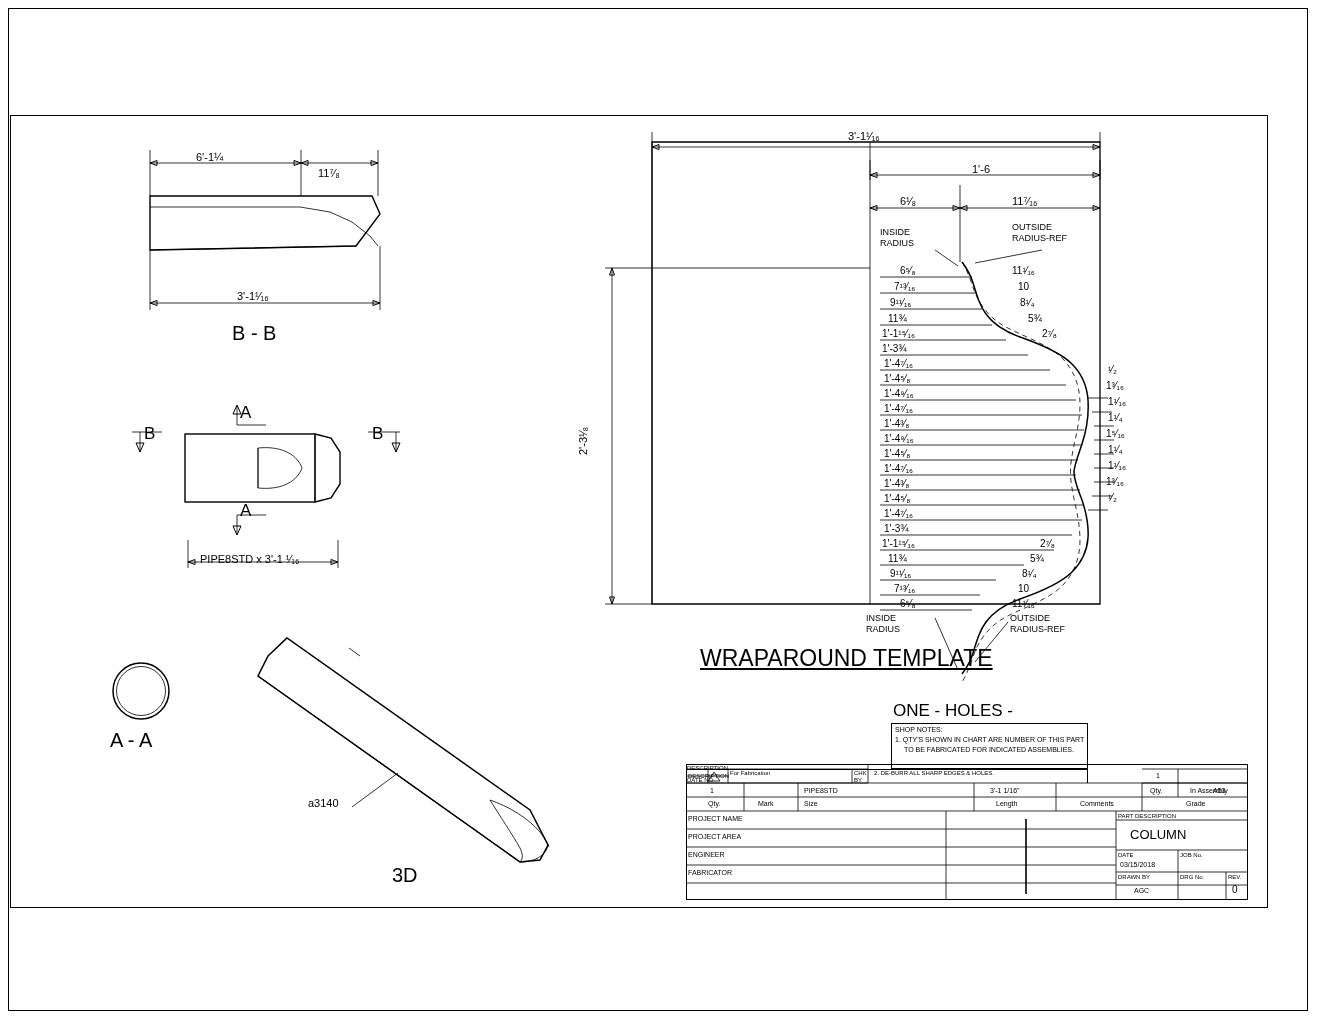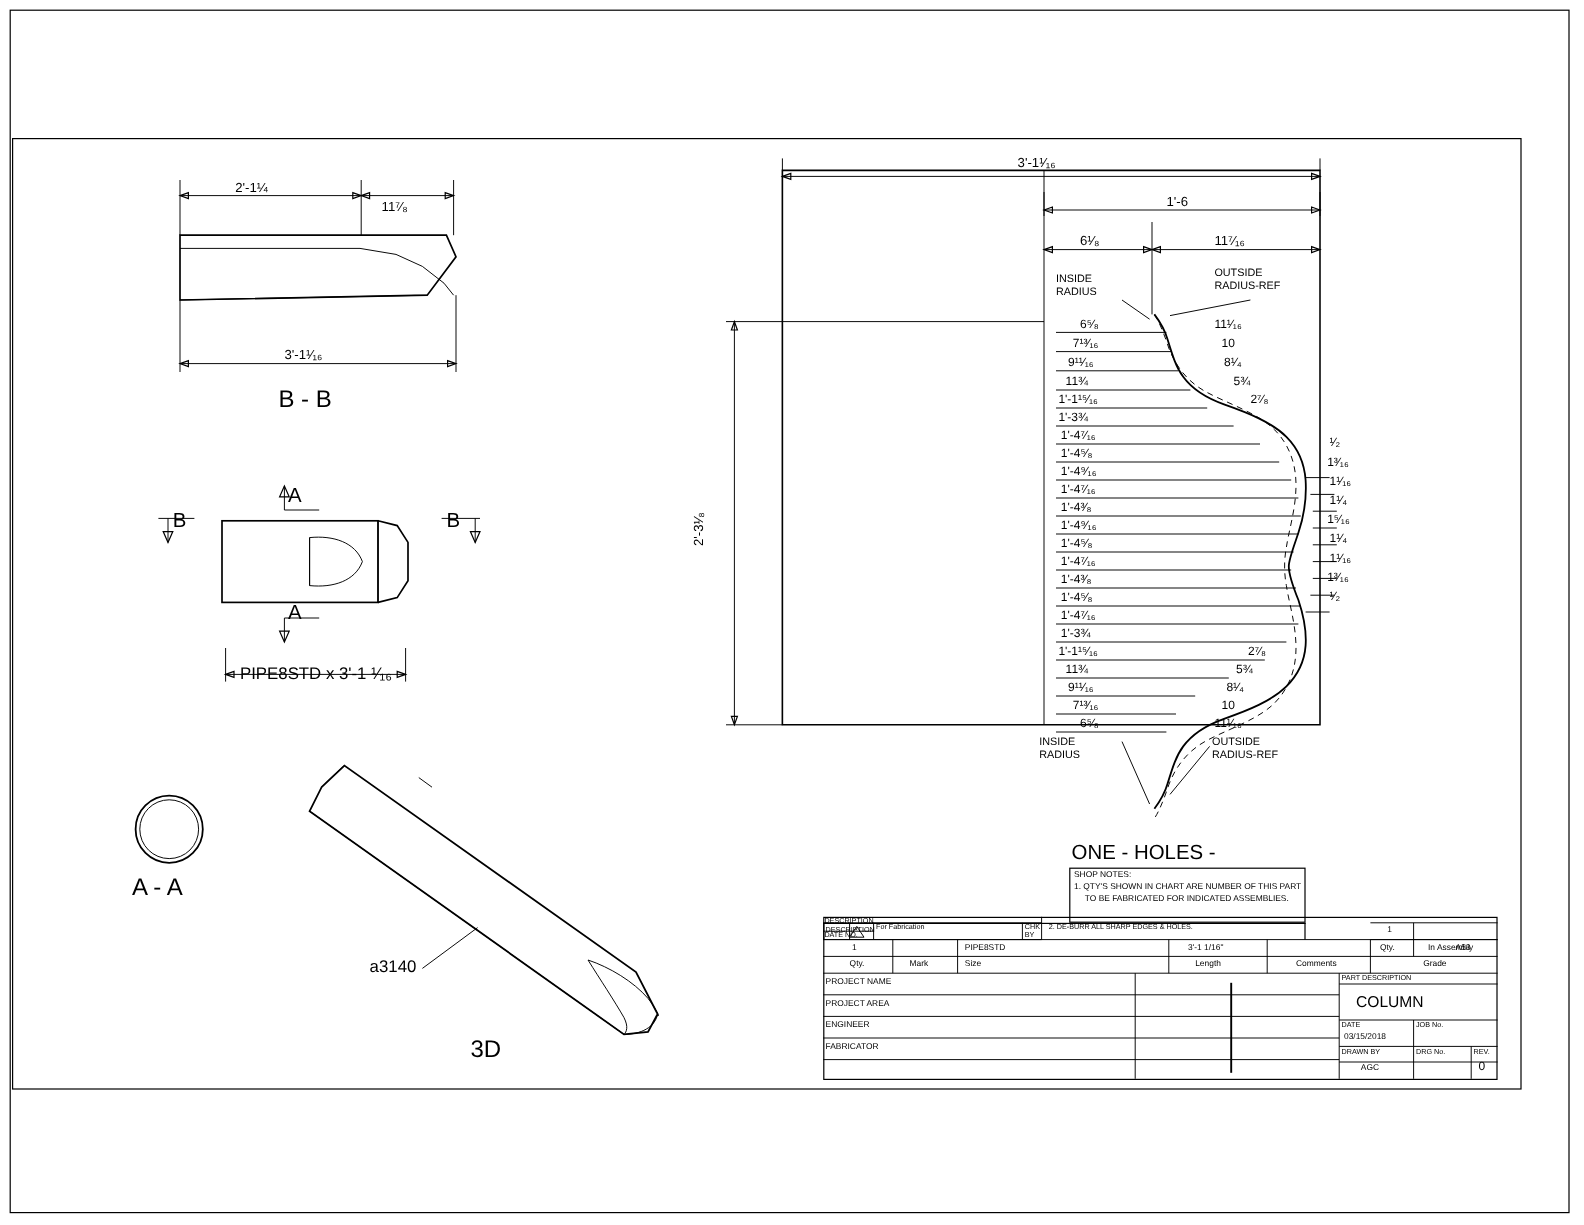--- a/index.html
+++ b/index.html
@@ -55,21 +55,21 @@
   .bigtitle {
     font-size: 23px;
     text-decoration: underline;
   }
   .subtitle {
     font-size: 17px;
   }
   .tiny { font-size: 7px; }
   .tiny2 { font-size: 6px; }
   .small { font-size: 9px; }
-  .med { font-size: 14px; }
+  .med { font-size: 11px; }
   svg { position: absolute; left: 0; top: 0; overflow: visible; }
   .ln { stroke: #000; fill: none; }
   .lnthin { stroke: #000; fill: none; stroke-width: 0.8; }
   .lnthick { stroke: #000; fill: none; stroke-width: 1.6; }
 </style>
 </head>
 <body>
 
 <div id="sheet">
 
@@ -247,21 +247,21 @@
 
       <path class="lnthin" d="M935,250 L958,266"></path>
       <path class="lnthin" d="M1042,250 L975,263"></path>
 
       <path class="lnthin" d="M935,618 L958,670"></path>
       <path class="lnthin" d="M1008,622 L975,662"></path>
     </g>
 
   </svg>
 
-  <div class="txt dim" style="left:196px; top:152px;">2'-1¼</div>
+  <div class="txt dim" style="left:196px; top:152px;">6'-1¼</div>
   <div class="txt dim" style="left:318px; top:168px;">11⁷⁄₈</div>
   <div class="txt dim" style="left:237px; top:291px;">3'-1¹⁄₁₆</div>
   <div class="txt viewlabel" style="left:232px; top:323px;">B - B</div>
 
   <div class="txt" style="left:240px; top:404px; font-size:17px;">A</div>
   <div class="txt" style="left:240px; top:502px; font-size:17px;">A</div>
   <div class="txt" style="left:144px; top:425px; font-size:17px;">B</div>
   <div class="txt" style="left:372px; top:425px; font-size:17px;">B</div>
   <div class="txt med" style="left:200px; top:554px;">PIPE8STD x 3'-1 ¹⁄₁₆</div>
 
@@ -327,20 +327,21 @@
       <div class="txt dim-sm" style="left: 1106px; top: 381px;">1³⁄₁₆</div>
       <div class="txt dim-sm" style="left: 1108px; top: 397px;">1¹⁄₁₆</div>
       <div class="txt dim-sm" style="left: 1108px; top: 413px;">1¹⁄₄</div>
       <div class="txt dim-sm" style="left: 1106px; top: 429px; text-align: right;">1⁵⁄₁₆</div>
       <div class="txt dim-sm" style="left: 1108px; top: 445px;">1¹⁄₄</div>
       <div class="txt dim-sm" style="left: 1108px; top: 461px;">1¹⁄₁₆</div>
       <div class="txt dim-sm" style="left: 1106px; top: 477px;">1³⁄₁₆</div>
       <div class="txt dim-sm" style="left: 1108px; top: 493px;">¹⁄₂</div>
     </div>
 
+  <div class="txt bigtitle" style="left:700px; top:647px;">WRAPAROUND TEMPLATE</div>
   <div class="txt subtitle" style="left:893px; top:702px;">ONE - HOLES -</div>
 
   <div style="position:absolute; left:891px; top:723px; width:197px; height:46px; border:1px solid #000; box-sizing:border-box;">
     <div class="txt tiny" style="left:3px; top:2px; position:absolute;">SHOP NOTES:</div>
     <div class="txt tiny" style="left:3px; top:12px; position:absolute;">1. QTY'S SHOWN IN CHART ARE NUMBER OF THIS PART</div>
     <div class="txt tiny" style="left:12px; top:22px; position:absolute;">TO BE FABRICATED FOR INDICATED ASSEMBLIES.</div>
   </div>
   <div style="position:absolute; left:686px; top:769px; width:402px; height:14px; border:1px solid #000; border-bottom:none; box-sizing:border-box;">
     <div class="txt tiny2" style="left:1px; top:3px; position:absolute;"><span>DESCRIPTION</span></div>
   </div>

